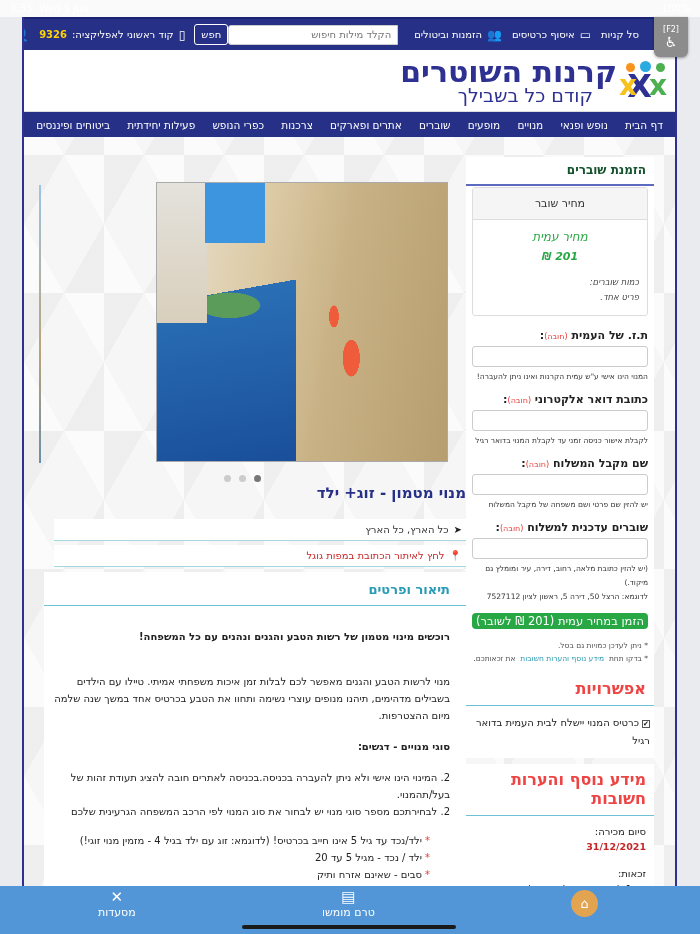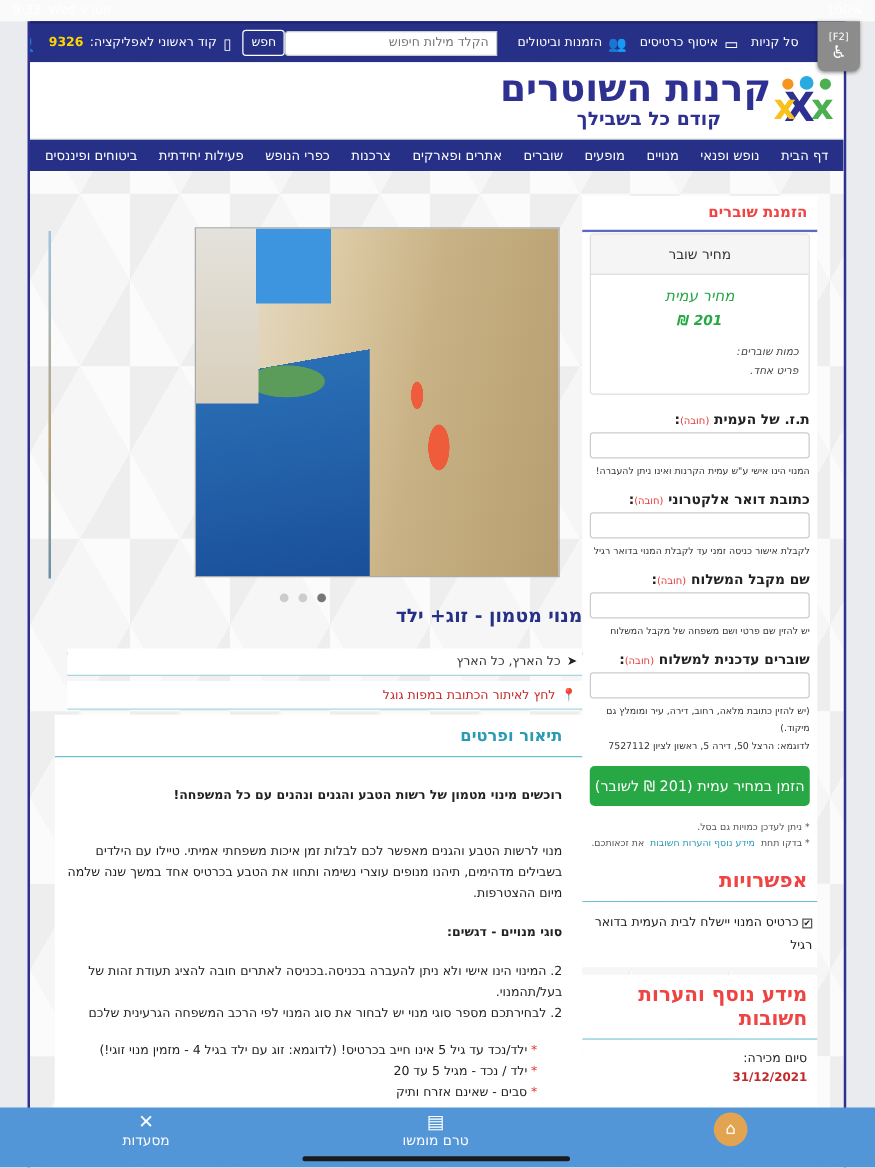--- a/index.html
+++ b/index.html
@@ -59,52 +59,52 @@
     height: 62px; background: #fff; display: flex; align-items: center; padding-right: 8px;
     border-bottom: 1px solid #ddd;
   }
   .logo { display: flex; align-items: center; gap: 6px; }
   .logo-figs { display: flex; gap: 1px; align-items: flex-end; }
   .fig { display: flex; flex-direction: column; align-items: center; }
   .fig .head { width: 9px; height: 9px; border-radius: 50%; }
   .fig .body { width: 14px; height: 28px; font-size: 28px; line-height: 28px; font-weight: bold; text-align: center; }
   .logo-text { display: flex; flex-direction: column; }
   .logo-title { font-size: 30px; font-weight: bold; color: #2e3192; line-height: 30px; }
-  .logo-sub { font-size: 15px; font-weight: bold; color: #2e3192; line-height: 17px; margin-right: 40px; }
+  .logo-sub { font-size: 19px; font-weight: normal; color: #2e3192; line-height: 17px; margin-right: 24px; }
   
   .nav {
     height: 25px; background: #263087; display: flex; align-items: center;
     justify-content: space-between; padding: 0 12px; font-size: 10.5px; color: #fff;
   }
   .nav a { color: #fff; text-decoration: none; }
   
   .content { position: relative; height: 760px; }
   .sidebar {
     position: absolute; right: 21px; top: 20px; width: 188px;
   }
   .side-head {
-    font-size: 12px; font-weight: bold; color: #ef4444; padding: 6px 8px 7px;
+    font-size: 12px; font-weight: bold; color: #14532d; padding: 6px 8px 7px;
     border-bottom: 2px solid #5c6bc0; background: #fff;
   }
   .side-head.teal { color: #ef4444; border-bottom: 1px solid #6cc2d4; font-size: 16px; }
   .side-body { background: #fff; padding: 1px 6px; }
   .price-card { border: 1px solid #ddd; border-radius: 3px; }
   .price-card .hdr { background: #f5f5f5; text-align: center; font-size: 11px; padding: 9px 0; border-bottom: 1px solid #ddd; color: #333; }
   .price-card .inner { padding: 8px 8px 10px; font-style: italic; }
   .green { color: #28a745; text-align: center; }
   .pc-title { font-size: 12px; margin-top: 2px; }
   .pc-price { font-size: 11px; font-weight: bold; margin: 6px 0 12px; }
   .small { font-size: 8.5px; color: #444; line-height: 15px; }
   .form { background: #fff; padding: 12px 6px 8px; }
   .lbl { font-size: 11px; font-weight: bold; color: #222; margin-bottom: 4px; }
   .req { color: #e53935; font-size: 8px; font-weight: normal; }
   .field { width: 100%; height: 21px; border: 1px solid #ccc; border-radius: 3px; background: #fff; margin-bottom: 3px; }
   .hint { font-size: 7.5px; color: #333; margin-bottom: 9px; line-height: 14px; }
   .order-btn {
-    display: block; width: 100%; height: 32px; background: #28a745; color: #fff; border: none;
+    display: block; width: 100%; height: 16px; background: #28a745; color: #fff; border: none;
     border-radius: 4px; font-size: 11.5px; margin: 6px 0 10px; font-family: "DejaVu Sans", sans-serif;
   }
   .notes { font-size: 7.5px; color: #555; line-height: 13px; }
   .notes a { color: #2a9bb5; text-decoration: none; }
   .check-row { font-size: 10px; color: #222; line-height: 18px; padding: 8px 4px; background: #fff; }
   .check-row .box { display: inline-block; width: 8px; height: 8px; border: 1px solid #555; font-size: 7px; line-height: 7px; text-align: center; margin-left: 3px; }
   .info-label { font-size: 10px; font-weight: normal; color: #222; margin-bottom: 4px; }
   .info-date { font-size: 9.5px; font-weight: bold; color: #c62828; margin-bottom: 16px; }
   .info-val { font-size: 9.5px; color: #222; }
   

